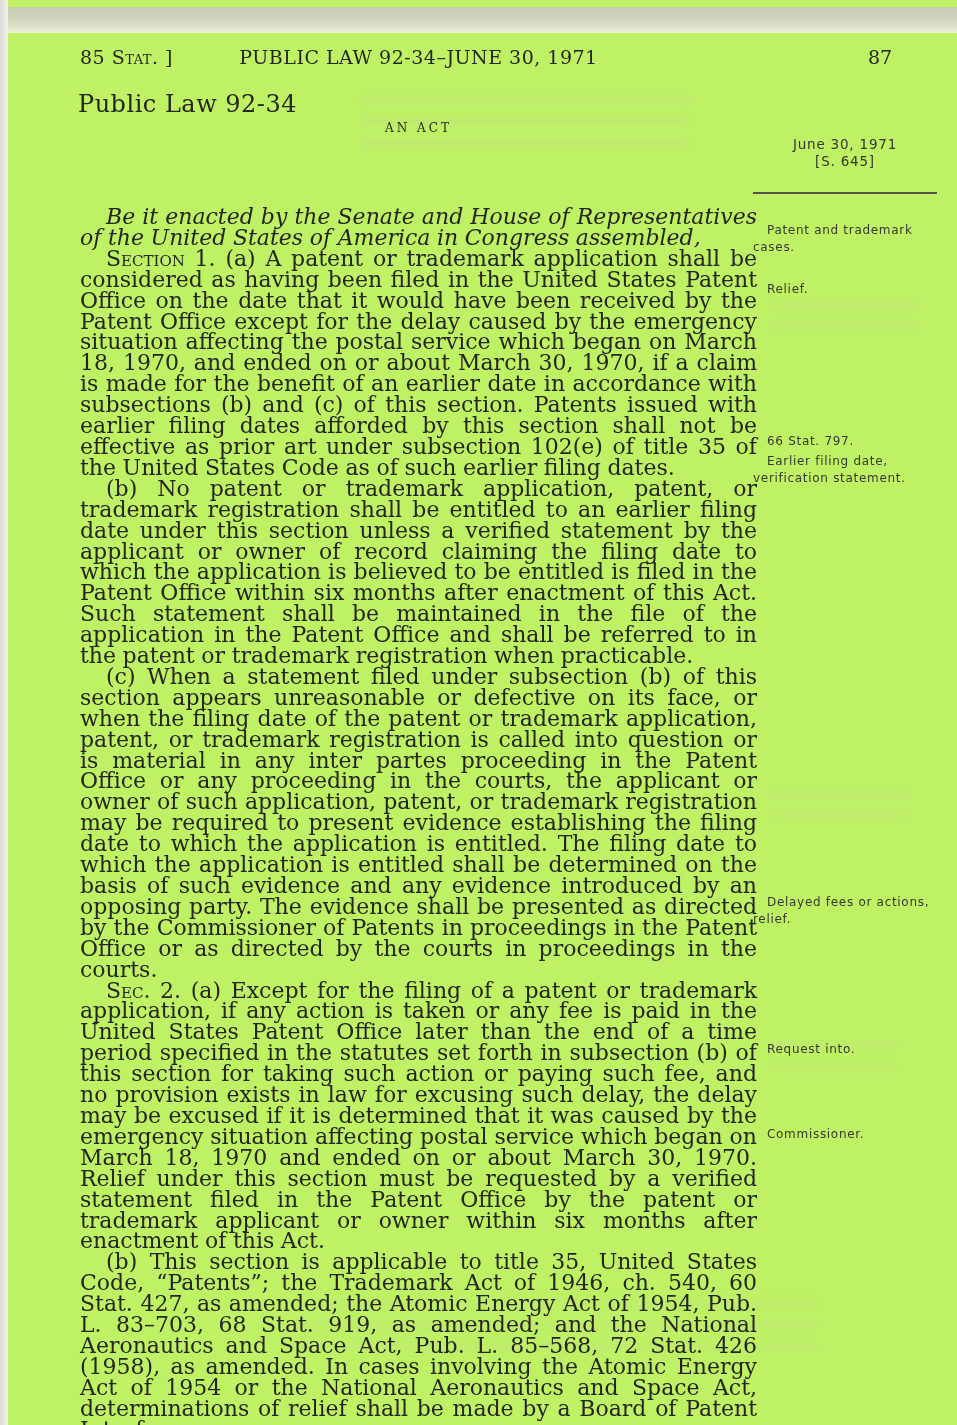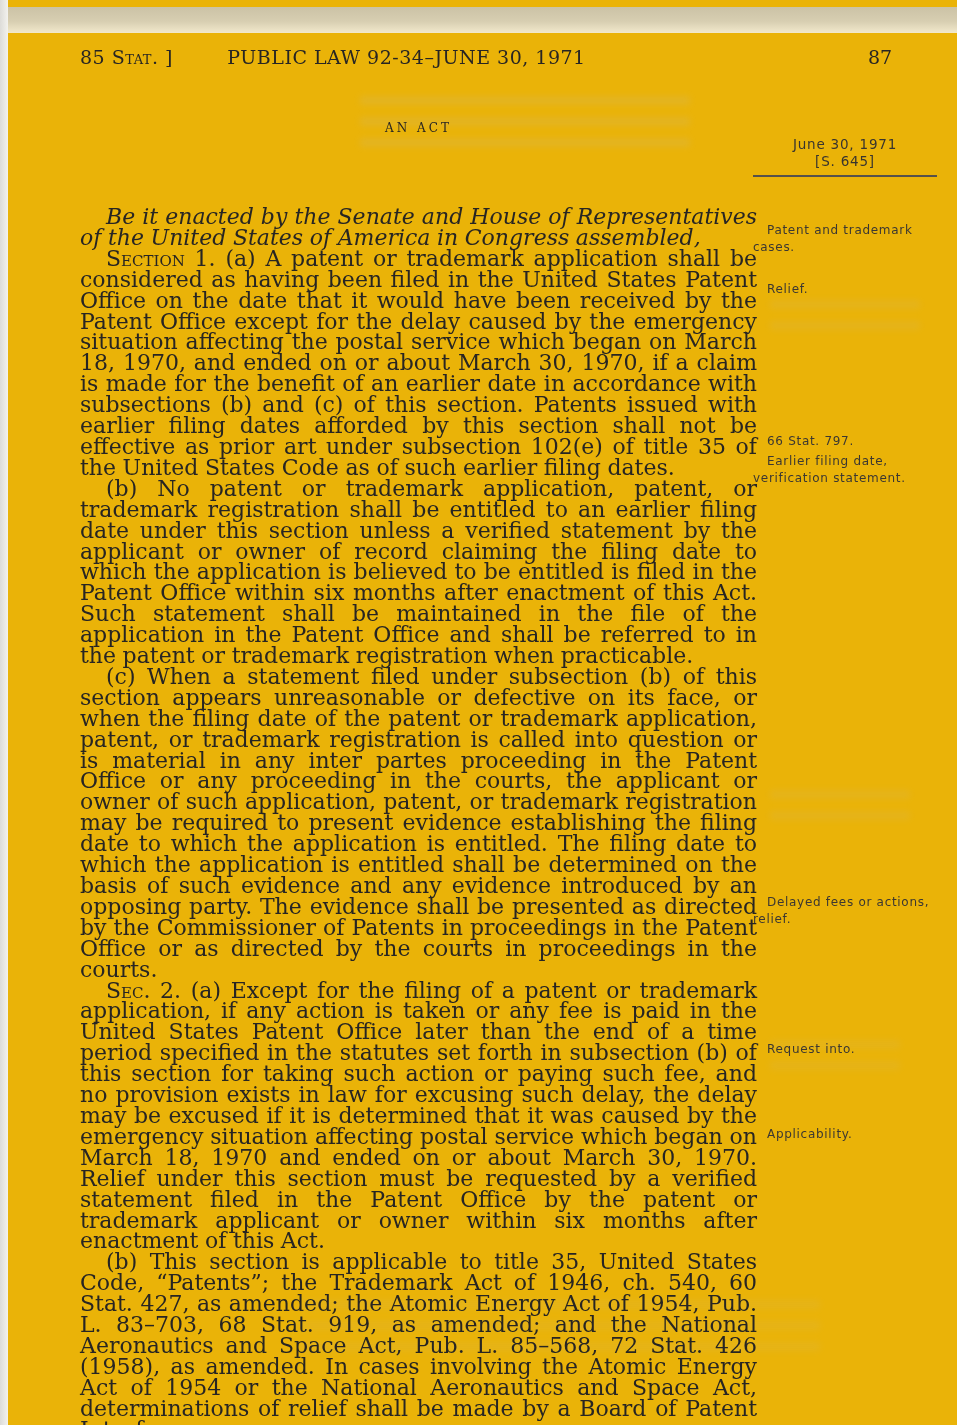--- a/index.html
+++ b/index.html
@@ -2,21 +2,21 @@
 <html><head>
 <meta charset="utf-8">
 <title>85 Stat. 87 — Public Law 92-34</title>
 <style>
   html, body { margin: 0; padding: 0; background: #8a8a88; }
   .page {
     position: relative;
     width: 957px;
     height: 1425px;
     margin: 0 auto;
-    background: #eab308;
+    background: #bef264;
     overflow: hidden;
     font-family: "DejaVu Serif", "Liberation Serif", serif;
     color: #272523;
   }
 
   
   .scan-band-top {
     position: absolute; top: 7px; left: 0; width: 100%; height: 26px;
     background: linear-gradient(180deg, #c6c5c2 0%, #d4d3cf 55%, #e9e8e4 85%, #f3f2ee 100%);
     opacity: .85;
@@ -35,35 +35,35 @@
   .ghost.g2 { top: 300px; left: 770px; width: 150px; height: 40px; opacity:.4; }
   .ghost.g3 { top: 790px; left: 770px; width: 140px; height: 40px; opacity:.4; }
   .ghost.g4 { top: 1300px; left: 300px; width: 520px; height: 60px; opacity:.35; }
   .ghost.g5 { top: 1040px; left: 770px; width: 130px; height: 30px; opacity:.35; }
 
   .sc { font-variant: small-caps; }
 
   
   .running-head { position: absolute; top: 46px; left: 0; width: 100%; font-size: 19px; }
   .rh-volume  { position: absolute; left: 80px; top: 0; letter-spacing: .5px; }
-  .rh-title   { position: absolute; left: 68px; width: 677px; top: 0; text-align: center; letter-spacing: .5px; }
+  .rh-title   { position: absolute; left: 80px; width: 677px; top: 0; text-align: center; letter-spacing: .5px; }
   .rh-pageno  { position: absolute; left: 868px; top: 0; }
 
   
   .law-name   { position: absolute; top: 90px; left: 78px; font-size: 24px; letter-spacing: .5px; }
   .act-head   { position: absolute; top: 121px; left: 80px; width: 677px; text-align: center;
                 font-size: 12px; letter-spacing: 3px; }
   .act-summary{ position: absolute; top: 147px; left: 80px; width: 677px; text-align: center;
                 font-weight: bold; font-size: 15.5px; line-height: 19.5px; color: #2b2926; }
 
   
   .side-date  { position: absolute; top: 136px; left: 753px; width: 184px; text-align: center;
                 font-family: "DejaVu Sans", "Liberation Sans", sans-serif;
                 font-size: 13.5px; line-height: 17px; letter-spacing: .8px; color: #38342f;
-                padding-bottom: 5px; border-bottom: 2px solid #55514c; }
+                padding-bottom: 22px; border-bottom: 2px solid #55514c; }
 
   
   .body-col   { position: absolute; top: 207px; left: 80px; width: 677px;
                 font-size: 22px; line-height: 20.9px; text-align: justify;
                 word-spacing: -0.4px; }
   .body-col p { margin: 0; text-indent: 26px; }
   .enacting   { font-style: italic; }
   .continued  { text-align-last: justify; }
 
   
@@ -93,20 +93,21 @@
   <div class="ghost g3"></div>
   <div class="ghost g4"></div>
   <div class="ghost g5"></div>
 
   <div class="running-head">
     <span class="rh-volume sc">85 Stat. ]</span>
     <span class="rh-title">PUBLIC LAW 92-34–JUNE 30, 1971</span>
     <span class="rh-pageno">87</span>
   </div>
 
+  <div class="law-name">Public Law 92-34</div>
 
   <div class="act-head">AN ACT</div>
 
 
   <div class="side-date">
     <div>June 30, 1971</div>
     <div>[S. 645]</div>
   </div>
 
   <div class="body-col">
@@ -117,15 +118,15 @@
     <p><span class="sc">Sec. 2.</span><span> (a) Except for the filing of a patent or trademark application, if any action is taken or any fee is paid in the United States Patent Office later than the end of a time period specified in the statutes set forth in subsection (b) of this section for taking such action or paying such fee, and no provision exists in law for excusing such delay, the delay may be excused if it is determined that it was caused by the emergency situation affecting postal service which began on March 18, 1970 and ended on or about March 30, 1970. Relief under this section must be requested by a verified statement filed in the Patent Office by the patent or trademark applicant or owner within six months after enactment of this Act.</span></p>
     <p class="continued">(b) This section is applicable to title 35, United States Code, “Patents”; the Trademark Act of 1946, ch. 540, 60 Stat. 427, as amended; the Atomic Energy Act of 1954, Pub. L. 83–703, 68 Stat. 919, as amended; and the National Aeronautics and Space Act, Pub. L. 85–568, 72 Stat. 426 (1958), as amended. In cases involving the Atomic Energy Act of 1954 or the National Aeronautics and Space Act, determinations of relief shall be made by a Board of Patent Interfer-</p>
   </div>
 
   <div class="note n1">Patent and trademark cases.</div>
   <div class="note n2">Relief.</div>
   <div class="note n3">66 Stat. 797.</div>
   <div class="note n4">Earlier filing date, verification statement.</div>
   <div class="note n6">Delayed fees or actions, relief.</div>
   <div class="note n7">Request into.</div>
-  <div class="note n8">Applicability.</div>
+  <div class="note n8">Commissioner.</div>
 
 </div>
 
 </body></html>

